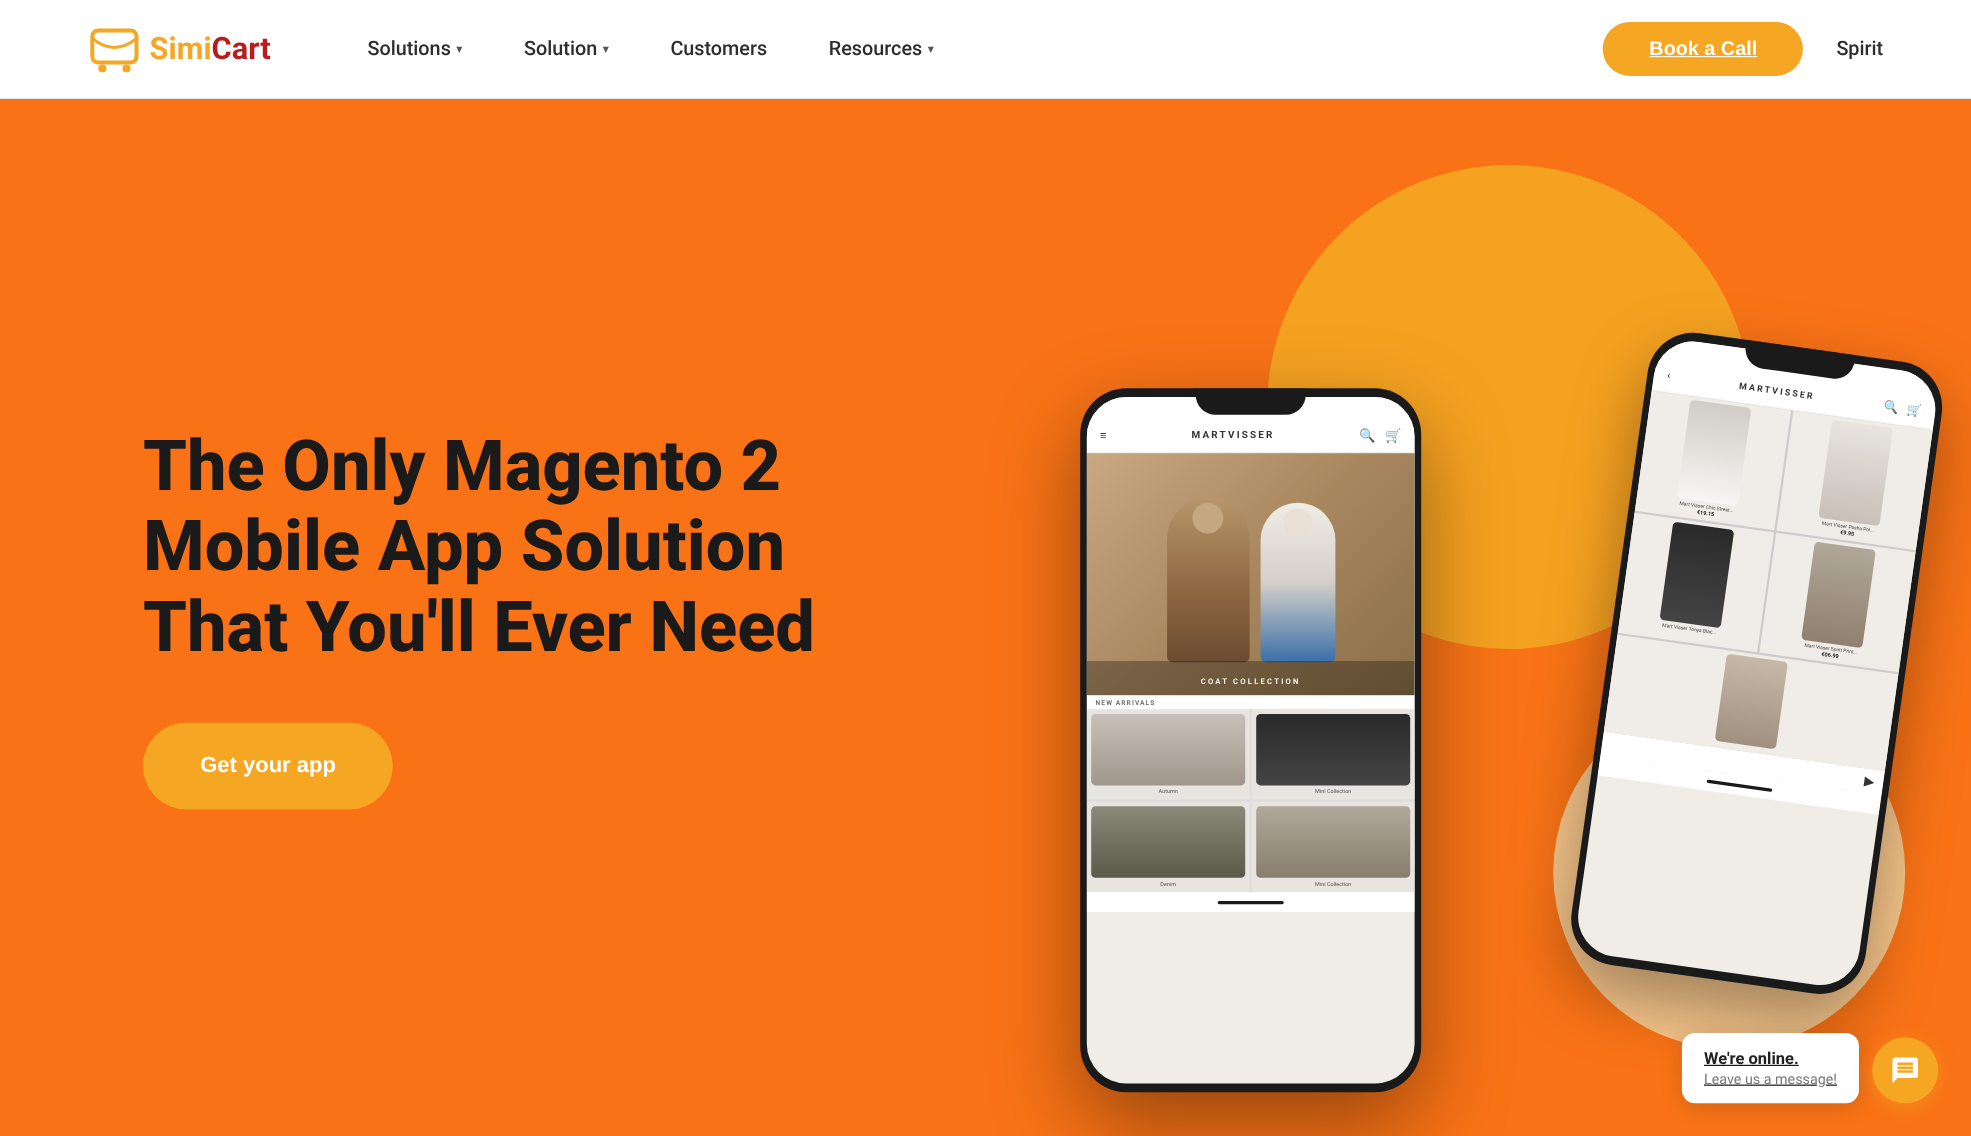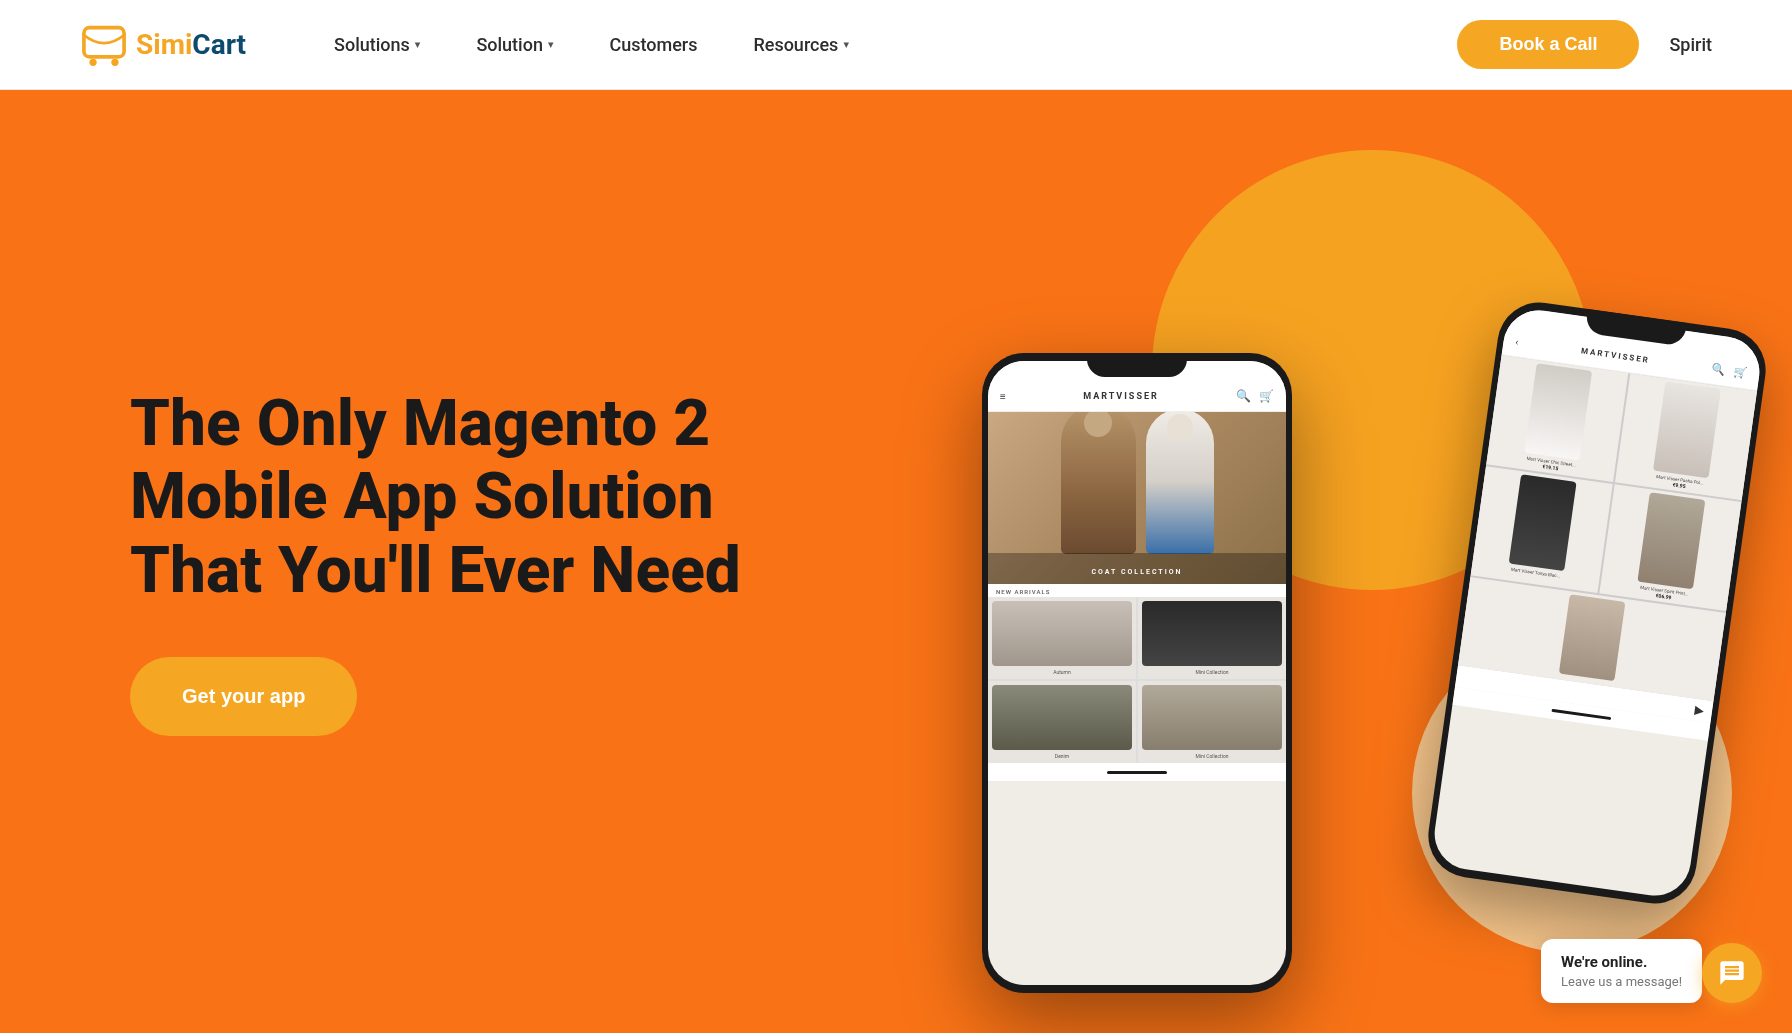--- a/index.html
+++ b/index.html
@@ -58,20 +58,21 @@
     .btn-book {
       background: #f5a623;
       color: #fff;
       border: none;
       border-radius: 50px;
       padding: 14px 42px;
       font-size: 18px;
       font-weight: 600;
       cursor: pointer;
       margin-right: 30px;
+      text-decoration: underline;
     }
     .nav-login {
       font-size: 18px;
       color: #2d2d2d;
       cursor: pointer;
       font-weight: 500;
     }
 
     
     .hero {
@@ -214,21 +215,21 @@
       font-size: 12px;
     }
     .hamburger {
       font-size: 10px;
       color: #333;
     }
 
     
     .app-hero-img {
       width: 100%;
-      height: 172px;
+      height: 220px;
       background: linear-gradient(135deg, #c9a882 0%, #a8875f 50%, #8b6f47 100%);
       position: relative;
       display: flex;
       align-items: flex-end;
       justify-content: center;
       overflow: hidden;
     }
     .app-hero-overlay {
       position: absolute;
       bottom: 0;
@@ -332,20 +333,22 @@
     }
 
     
     .chat-widget {
       position: absolute;
       bottom: 30px;
       right: 30px;
       z-index: 20;
       display: flex;
       align-items: flex-end;
+      gap: 12px;
+      text-decoration: underline;
     }
     .chat-bubble {
       background: #fff;
       border-radius: 12px;
       padding: 14px 20px;
       box-shadow: 0 4px 20px rgba(0,0,0,0.15);
       max-width: 220px;
     }
     .chat-bubble-title {
       font-size: 15px;
@@ -381,21 +384,21 @@
 <nav class="navbar">
   <a class="logo" href="#">
 
     <svg class="logo-icon" viewBox="0 0 52 46" fill="none" xmlns="http://www.w3.org/2000/svg">
       <rect x="4" y="4" width="44" height="32" rx="6" stroke="#f5a623" stroke-width="4" fill="none"></rect>
       <path d="M4 12 Q26 30 48 12" stroke="#f5a623" stroke-width="3" fill="none"></path>
       <circle cx="14" cy="42" r="4" fill="#f5a623"></circle>
       <circle cx="38" cy="42" r="4" fill="#f5a623"></circle>
     </svg>
     <span class="logo-text">
-      <span>Simi</span><span style="color:#0c4a6e">Cart</span>
+      <span>Simi</span><span style="color:#b91c1c">Cart</span>
     </span>
   </a>
 
   <div class="nav-links">
     <a class="nav-item" href="#">
       <span>Solutions</span>
       <span class="chevron">▾</span>
     </a>
     <a class="nav-item" href="#">
       <span>Solution</span>

